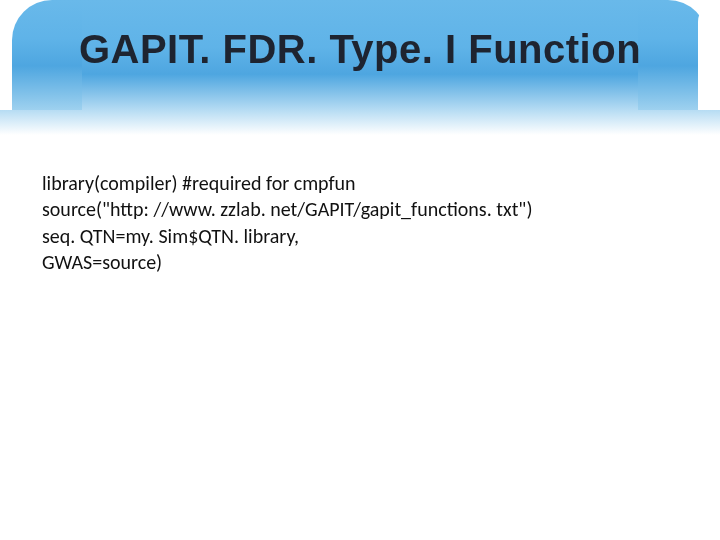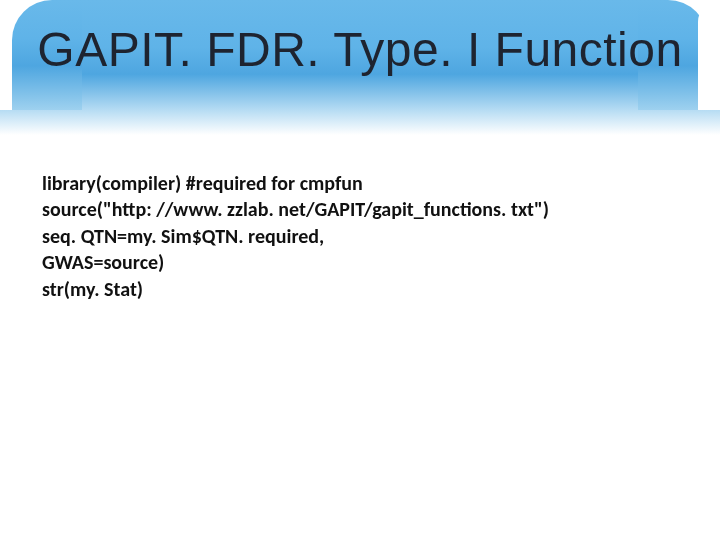--- a/index.html
+++ b/index.html
@@ -69,55 +69,53 @@
     left: 12px;
     border-top-left-radius: 40px;
   }
   .corner-tr::after {
     right: 12px;
     border-top-right-radius: 40px;
   }
   .title-text {
     position: relative;
     z-index: 2;
-    font-size: 48px;
-    font-weight: 400;
+    font-size: 40px;
+    font-weight: 700;
     color: #1e2430;
     letter-spacing: 0.5px;
     margin-top: -36px;
     font-family: "Segoe UI Semilight", "Segoe UI", "Calibri Light", "Helvetica Neue", Arial, sans-serif;
   }
   .body {
     position: absolute;
     top: 170px;
     left: 42px;
     right: 42px;
     font-family: "Segoe UI", "Calibri", "Helvetica Neue", Arial, sans-serif;
     font-size: 20px;
     line-height: 1.32;
     color: #111;
     font-weight: 400;
   }
   .code-line {
     white-space: nowrap;
-    font-weight: bold;
   }
 </style>
 </head>
 <body>
 
 <div class="slide">
 
   <div class="title-band">
     <div class="corner-tl"></div>
     <div class="corner-tr"></div>
     <div class="title-text">GAPIT. FDR. Type. I Function</div>
   </div>
 
   <div class="body">
     <div class="code-line">library(compiler) #required for cmpfun</div>
     <div class="code-line">source("http: //www. zzlab. net/GAPIT/gapit_functions. txt")</div>
-    <div class="code-line">seq. QTN=my. Sim$QTN. required,</div>
+    <div class="code-line">seq. QTN=my. Sim$QTN. library,</div>
     <div class="code-line">GWAS=source)</div>
-    <div class="code-line">str(my. Stat)</div>
   </div>
 
 </div>
 
 </body></html>

